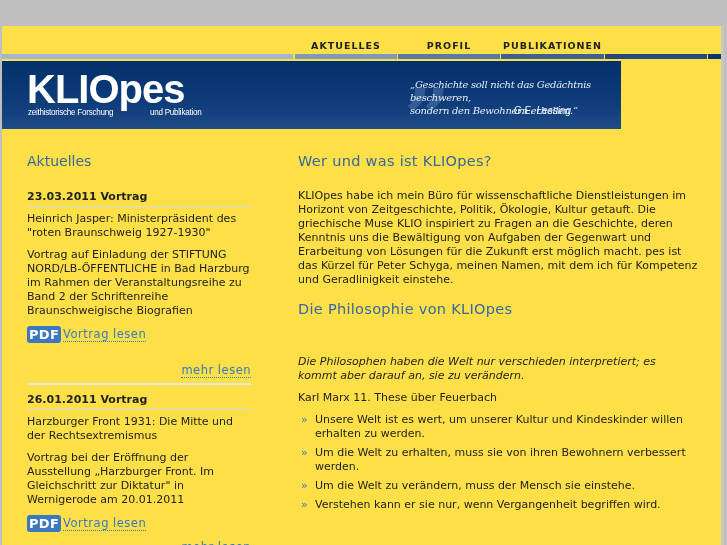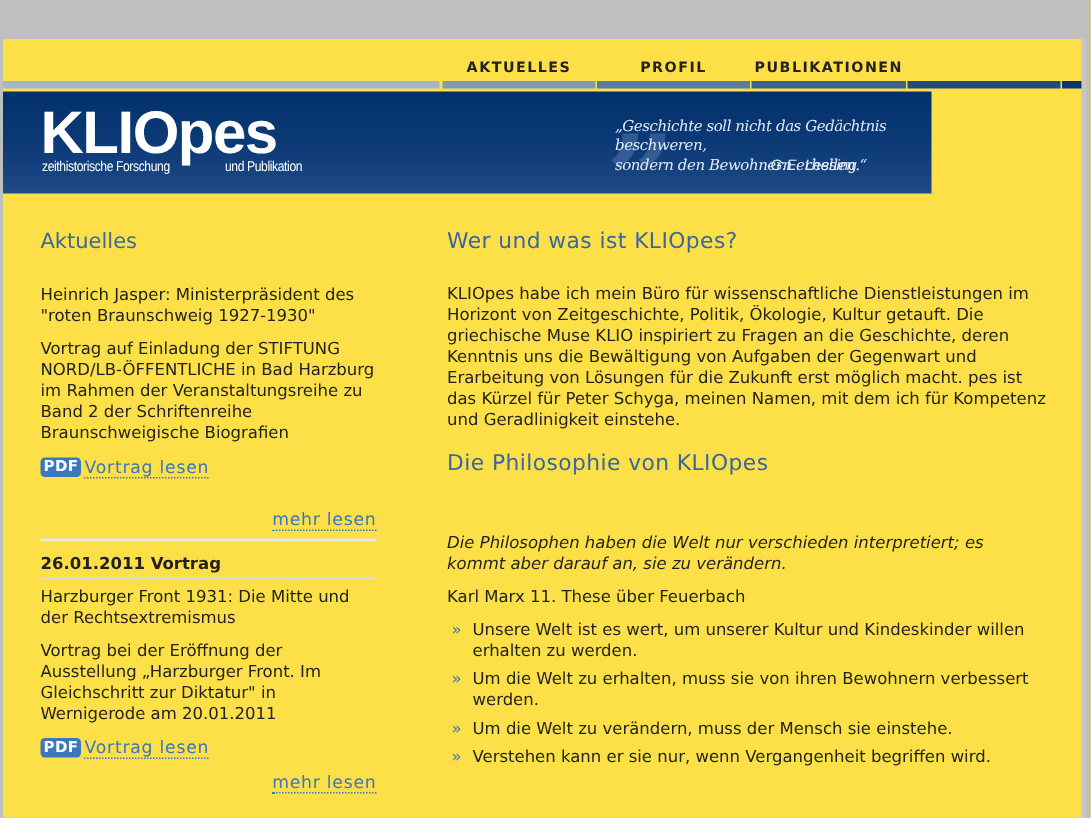--- a/index.html
+++ b/index.html
@@ -74,21 +74,21 @@
   }
   .news-p {
     font-size: 11px; line-height: 14px; color: #222; margin-bottom: 8px;
   }
   .pdf-link {
     display: flex; align-items: center; font-size: 11.5px; color: #3978c0;
     letter-spacing: 0.5px; text-decoration: none; cursor: pointer;
   }
   .pdf-badge {
     display: inline-block; background: #3b78c0; color: #fff;
-    font-size: 10px; font-weight: bold; border-radius: 3px; padding: 1px 2px;
+    font-size: 13px; font-weight: bold; border-radius: 3px; padding: 1px 2px;
     margin-right: 2px; letter-spacing: 0.3px;
   }
   .pdf-text { border-bottom: 1px dotted #3978c0; }
   .more {
     text-align: right; font-size: 11.5px; letter-spacing: 0.5px;
   }
   .more span {
     color: #3978c0; border-bottom: 1px dotted #3978c0; cursor: pointer;
   }
   .divider { border-bottom: 2px solid #e6e6e6; margin-top: 6px; margin-bottom: 8px; }
@@ -139,20 +139,21 @@
       <div>„Geschichte soll nicht das Gedächtnis beschweren,</div>
       <div>sondern den Bewohnern erhellen.“</div>
     </div>
     <div class="quote-author">G.E. Lessing</div>
   </div>
 
   <div class="sidebar">
     <h2>Aktuelles</h2>
 
     <div>
+      <div class="news-title">23.03.2011 Vortrag</div>
       <p class="news-p">Heinrich Jasper: Ministerpräsident des "roten Braunschweig 1927-1930"</p>
       <p class="news-p">Vortrag auf Einladung der STIFTUNG NORD/LB-ÖFFENTLICHE in Bad Harzburg im Rahmen der Veranstaltungsreihe zu Band 2 der Schriftenreihe Braunschweigische Biografien</p>
       <a class="pdf-link">
         <span class="pdf-badge">PDF</span>
         <span class="pdf-text">Vortrag lesen</span>
       </a>
       <div class="more" style="margin-top:20px;">
         <span>mehr lesen</span>
       </div>
       <div class="divider"></div>

